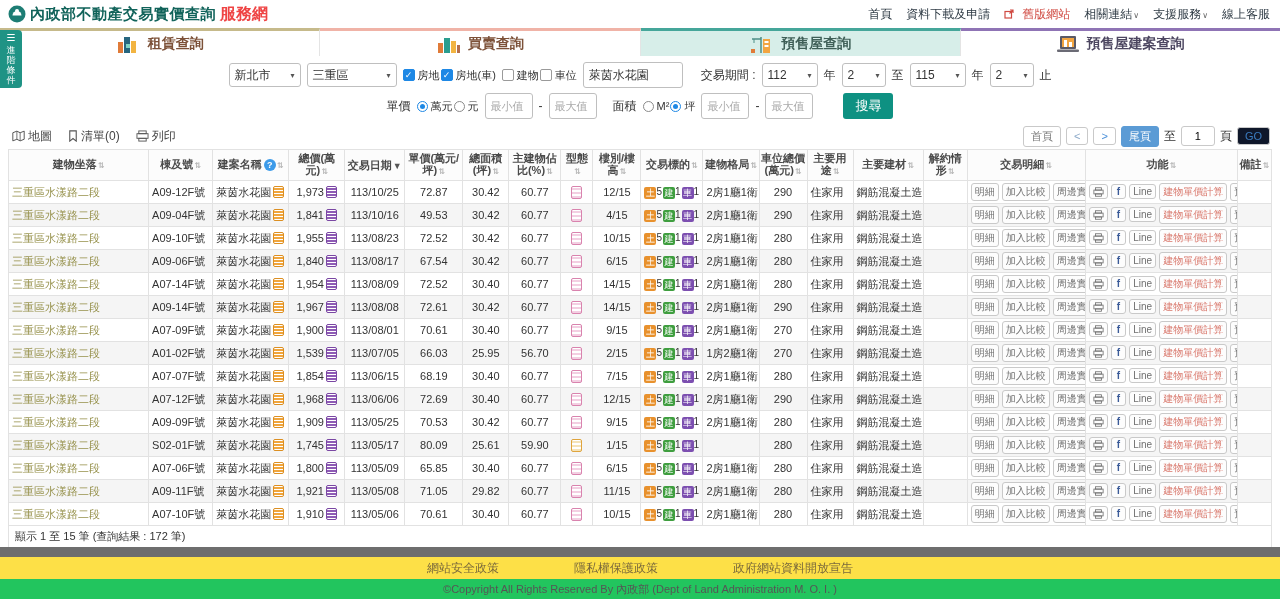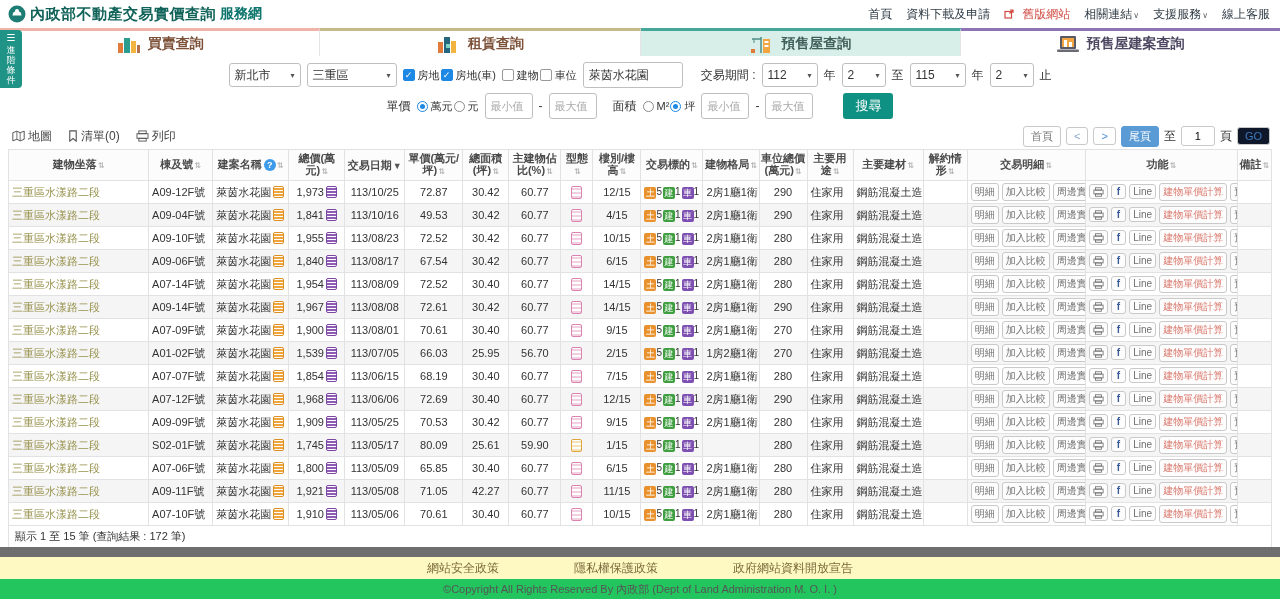--- a/index.html
+++ b/index.html
@@ -4,21 +4,21 @@
 <style>
   * { margin:0; padding:0; box-sizing:border-box; }
   html,body { width:1280px; height:599px; overflow:hidden; background:#fff;
     font-family:"Liberation Sans","DejaVu Sans",sans-serif; }
   .page { width:1280px; height:599px; position:relative;border-radius:32px; }
 
   
   .topbar { height:28px; display:flex; align-items:center; justify-content:space-between; padding:0 10px 0 8px; background:#fff; }
   .brand { display:flex; align-items:center; gap:4px; }
   .brand-title { font-size:15px; font-weight:bold; color:#11635a; letter-spacing:.5px; }
-  .brand-suffix { font-size:14px; font-weight:bold; color:#0f766e; }
+  .brand-suffix { font-size:16px; font-weight:bold; color:#ef4444; }
   .topnav { display:flex; align-items:center; gap:14px; font-size:12px; color:#2f3b45; }
   .topnav span { cursor:pointer; }
   .nav-old { color:#d04a42; display:inline-flex; align-items:center; gap:8px; }
   .caret { font-size:8px; color:#666; margin-left:1px; }
 
   
   .tabstrip { height:28px; display:flex; }
   .tab { flex:1; display:flex; align-items:center; justify-content:center; gap:6px; background:#fff;
          font-size:14px; font-weight:bold; cursor:pointer; border-right:1px solid #e4e4e4; }
   .tab-sale    { border-top:3px solid #f0b3a7; color:#7c5138; }
@@ -100,21 +100,21 @@
   .mini-btn { font-size:10px; color:#6f6f6f; background:#fdfdfd; border:1px solid #c9c9c9; border-radius:3px;
               padding:1px 3px; cursor:pointer; white-space:nowrap; }
   .calc-btn { color:#d9776b; }
   .fb-btn { color:#3a5a98; font-weight:bold; padding:1px 5px; }
   .icon-btn svg { vertical-align:-2px; }
   .result-bar { border:1px solid #e2e2e2; border-top:none; font-size:11px; color:#333; padding:3px 6px; text-align:left; }
 
   
   .footer { position:absolute; left:0; right:0; bottom:0; }
   .footer-dark { height:10px; background:#6e6e6e; }
-  .footer-beige { height:22px; background:#fef9c3; display:flex; align-items:center; justify-content:center; gap:75px;
+  .footer-beige { height:22px; background:#fde047; display:flex; align-items:center; justify-content:center; gap:75px;
                   font-size:12px; color:#7b6a3c; }
   .footer-beige span { cursor:pointer; }
   .footer-copy { height:20px; display:flex; align-items:center; justify-content:center; font-size:11px; color:#555; background:#22c55e; }
 </style>
 </head>
 <body>
 
 <div class="page">
 
   <header class="topbar">
@@ -137,37 +137,37 @@
         </svg>
         <span>舊版網站</span>
       </span>
       <span><span>相關連結</span><span class="caret">∨</span></span>
       <span><span>支援服務</span><span class="caret">∨</span></span>
       <span>線上客服</span>
     </nav>
   </header>
 
   <div class="tabstrip">
+    <div class="tab tab-rent">
+      <svg width="26" height="18" viewBox="0 0 26 18">
+        <rect x="2" y="7" width="5" height="11" fill="#e07b39"></rect>
+          <rect x="8" y="2" width="6" height="16" fill="#27667f"></rect>
+        <rect x="10" y="9" width="4" height="4" fill="#7fd4c6"></rect>
+          <rect x="15" y="6" width="5" height="12" fill="#f2b441"></rect>
+      </svg>
+      <span>租賃查詢</span>
+    </div>
     <div class="tab tab-sale">
       <svg width="26" height="18" viewBox="0 0 26 18">
         <rect x="2" y="8" width="5" height="10" fill="#e07b39"></rect>
           <rect x="8" y="3" width="6" height="15" fill="#2a9d8f"></rect>
         <rect x="15" y="6" width="5" height="12" fill="#f2b441"></rect>
           <rect x="21" y="10" width="3" height="8" fill="#b56f4b"></rect>
       </svg>
       <span>買賣查詢</span>
-    </div>
-    <div class="tab tab-rent">
-      <svg width="26" height="18" viewBox="0 0 26 18">
-        <rect x="2" y="7" width="5" height="11" fill="#e07b39"></rect>
-          <rect x="8" y="2" width="6" height="16" fill="#27667f"></rect>
-        <rect x="10" y="9" width="4" height="4" fill="#7fd4c6"></rect>
-          <rect x="15" y="6" width="5" height="12" fill="#f2b441"></rect>
-      </svg>
-      <span>租賃查詢</span>
     </div>
     <div class="tab tab-presale">
       <svg width="26" height="18" viewBox="0 0 26 18">
         <rect x="14" y="4" width="7" height="14" fill="#f2a541"></rect>
           <rect x="15.5" y="6" width="4" height="2" fill="#fff"></rect>
         <rect x="15.5" y="10" width="4" height="2" fill="#fff"></rect>
         <path d="M12 4 H3 M12 2 V18" stroke="#4d8f86" stroke-width="1.5" fill="none"></path>
         <path d="M5 4 V8" stroke="#4d8f86" stroke-width="1" fill="none"></path>
         <rect x="2" y="14" width="4" height="4" fill="#e07b39"></rect>
       </svg>
@@ -854,21 +854,21 @@
             <td></td>
           </tr>
 
           <tr>
             <td class="al"><span class="loc-link">三重區水漾路二段</span></td>
             <td class="al">A09-11F號</td>
             <td class="al"><span>萊茵水花園</span><span class="proj-icon"></span></td>
             <td><span>1,921</span><span class="price-icon"></span></td>
             <td>113/05/08</td>
             <td>71.05</td>
-            <td>42.27</td>
+            <td>29.82</td>
             <td>60.77</td>
             <td><span class="type-icon v-residential"></span></td>
             <td>11/15</td>
             <td>
               <span class="ti ti-land">土</span><span class="tcount">5</span><span class="ti ti-bldg">建</span><span class="tcount">1</span><span class="ti ti-park">車</span><span class="tcount">1</span>
             </td>
             <td class="al">2房1廳1衛</td>
             <td>280</td>
             <td class="al">住家用</td>
             <td class="al">鋼筋混凝土造</td>

